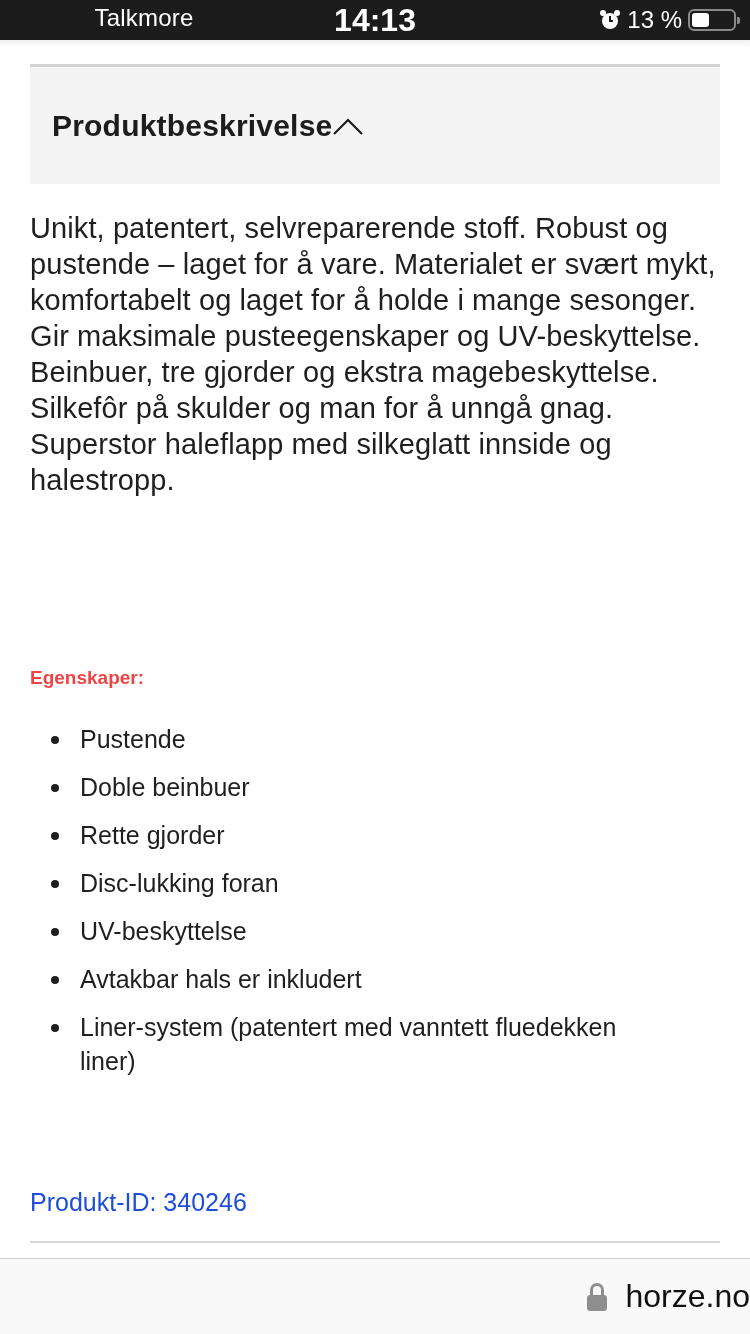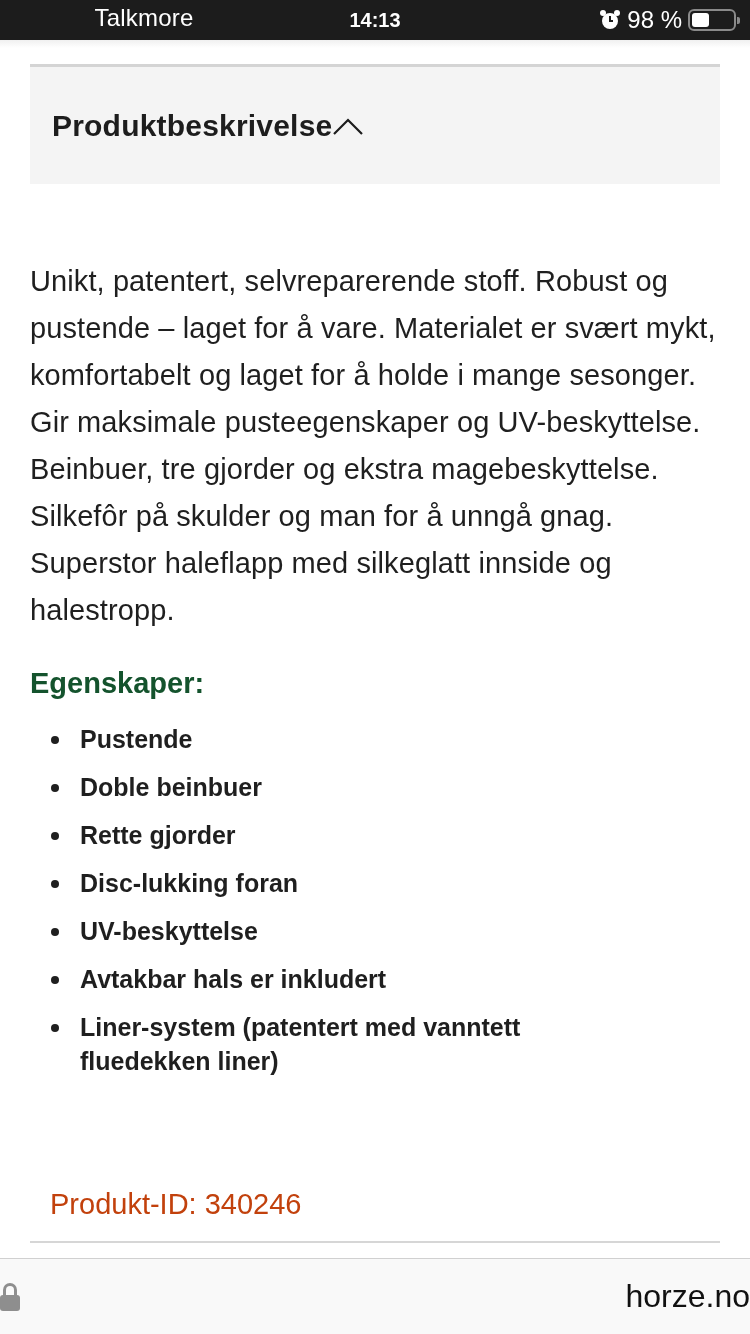--- a/index.html
+++ b/index.html
@@ -11,69 +11,69 @@
       background: #1c1c1c; color: #ffffff;
       display: flex; align-items: center; justify-content: space-between;
       padding: 0 14px 0 14px;
       font-family: "Liberation Sans", sans-serif;
     }
     .status-left { display: flex; align-items: center; gap: 8px; width: 260px; flex-direction: column; }
     .signal { display: flex; align-items: flex-end; gap: 2px; height: 16px; }
     .signal span { width: 5px; background: #fff; border-radius: 1px; display: block; }
     .signal span.dim { background: #777; }
     .carrier { font-size: 24px; letter-spacing: 0.2px; }
-    .status-time { font-size: 20px; font-weight: bold; text-align: center; }
+    .status-time { font-size: 32px; font-weight: bold; text-align: center; }
     .status-right { display: flex; align-items: center; gap: 6px; width: 260px; justify-content: flex-end; font-size: 24px; }
     .battery { width: 48px; height: 22px; border: 2px solid #8a8a8a; border-radius: 6px; position: relative; padding: 2px; }
     .battery .fill { height: 100%; background: #fff; border-radius: 3px; }
     .battery::after { content: ""; position: absolute; right: -6px; top: 6px; width: 3px; height: 7px; background: #8a8a8a; border-radius: 0 2px 2px 0; }
 
     .scroll-shadow { position: absolute; top: 40px; left: 0; width: 750px; height: 8px; background: linear-gradient(#f0f0f0, #ffffff); }
 
     .accordion-header {
       position: absolute; top: 64px; left: 30px; width: 690px; height: 120px;
       background: #f4f4f4; border-top: 3px solid #d4d4d4;
       display: flex; align-items: center; justify-content: flex-start;
       padding: 0 22px;
       cursor: pointer;
     }
     .accordion-title { font-size: 30px; font-weight: bold; color: #1d1d1d; letter-spacing: 0.2px; }
     .chevron { width: 32px; height: 20px; }
 
     .description {
       position: absolute; top: 210px; left: 30px; width: 692px;
-      font-size: 29px; line-height: 47px; color: #1f1f1f; letter-spacing: 0.1px; margin-top: 48px;
+      font-size: 29px; line-height: 36px; color: #1f1f1f; letter-spacing: 0.1px;
     }
 
     .features-heading {
       position: absolute; top: 667px; left: 30px;
-      font-size: 29px; font-weight: bold; color: #14532d;
+      font-size: 19px; font-weight: bold; color: #ef4444;
     }
     .features-list {
       position: absolute; top: 722px; left: 30px; width: 690px; list-style: none;
     }
     .features-list li {
       position: relative; padding-left: 50px; font-size: 25px; line-height: 34px;
-      color: #1f1f1f; margin-bottom: 14px; font-weight: bold;
+      color: #1f1f1f; margin-bottom: 14px;
     }
     .features-list li .bullet {
       position: absolute; left: 21px; top: 14px; width: 8px; height: 8px; border-radius: 50%; background: #1f1f1f;
     }
 
     .product-id {
-      position: absolute; top: 1188px; left: 30px; font-size: 29px; color: #c2410c; margin-left: 20px;
+      position: absolute; top: 1188px; left: 30px; font-size: 25px; color: #1d4ed8;
     }
     .divider {
       position: absolute; top: 1241px; left: 30px; width: 690px; height: 2px; background: #d6d6d6;
     }
 
     .browser-bar {
       position: absolute; top: 1258px; left: 0; width: 750px; height: 76px;
       background: #f9f9f9; border-top: 1px solid #d0d0d0;
-      display: flex; align-items: center; justify-content: space-between; gap: 18px;
+      display: flex; align-items: center; justify-content: flex-end; gap: 18px;
     }
     .lock { width: 20px; height: 28px; position: relative; }
     .lock .shackle { position: absolute; top: 0; left: 3px; width: 14px; height: 14px; border: 3px solid #8e8e8e; border-bottom: none; border-radius: 7px 7px 0 0; }
     .lock .body { position: absolute; bottom: 0; left: 0; width: 20px; height: 16px; background: #8e8e8e; border-radius: 3px; }
     .domain { font-size: 32px; color: #111; }
   </style>
 </head>
 <body>
 
 <div class="status-bar">
@@ -92,21 +92,21 @@
     </svg>
   </div>
   <div class="status-time">14:13</div>
   <div class="status-right">
     <svg width="22" height="22" viewBox="0 0 22 22">
       <circle cx="11" cy="12" r="8" fill="#fff"></circle>
       <circle cx="4" cy="4" r="3" fill="#fff"></circle>
       <circle cx="18" cy="4" r="3" fill="#fff"></circle>
       <path d="M11 7 V12 H14" stroke="#1c1c1c" stroke-width="2" fill="none"></path>
     </svg>
-    <span>98 %</span>
+    <span>13 %</span>
     <div class="battery">
       <div class="fill" style="width:42%"></div>
     </div>
   </div>
 </div>
 
 <div class="scroll-shadow"></div>
 
 <div class="accordion-header">
   <span class="accordion-title">Produktbeskrivelse</span>

